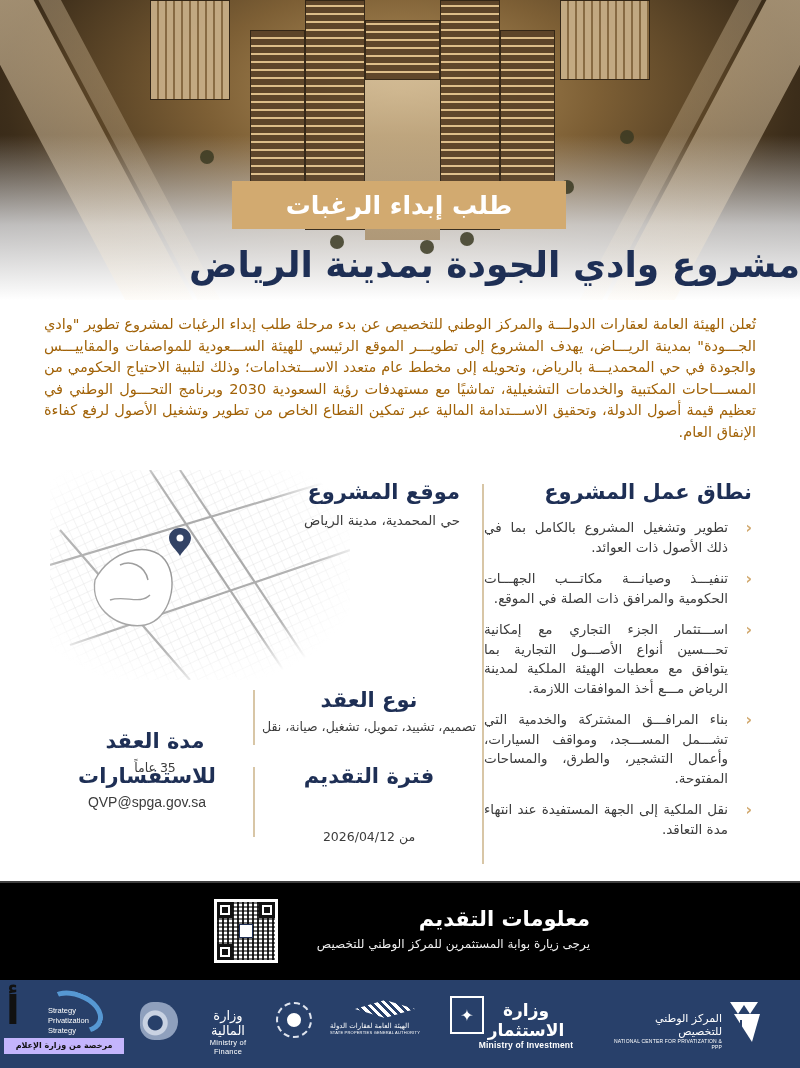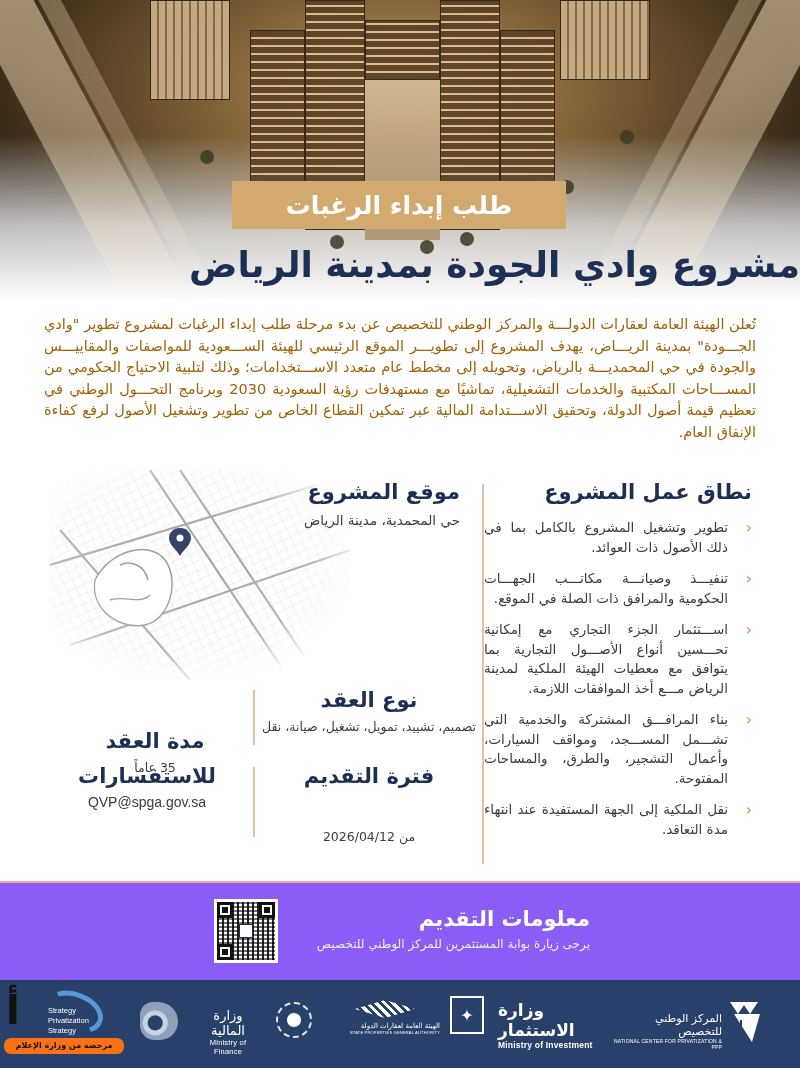--- a/index.html
+++ b/index.html
@@ -69,21 +69,21 @@
   .cell h3 { color: #1e2f55; font-size: 21px; font-weight: bold; margin-bottom: 6px; }
   .cell p { font-size: 12.5px; color: #3c3c3c; line-height: 17px; }
   .c-type { left: 258px; top: 688px; width: 222px; }
   .c-dur { left: 60px; top: 688px; width: 190px; margin-top: 41px; }
   .c-period { left: 258px; top: 764px; width: 222px; }
   .c-inq { left: 52px; top: 764px; width: 190px; }
   .c-inq p { direction: ltr; font-family: "Liberation Sans", sans-serif; font-size: 14px; }
   .c-period p { direction: rtl; margin-top: 40px; }
 
   
-  .apply { position: absolute; left: 0; top: 881px; width: 800px; height: 99px; background: #8b5cf6; border-top: 2px solid #fca5a5; }
+  .apply { position: absolute; left: 0; top: 881px; width: 800px; height: 99px; background: #000000; border-top: 2px solid #404040; }
   .qr { position: absolute; left: 214px; top: 16px; width: 64px; height: 64px; background: #fff; padding: 3px; }
   .qr-inner { width: 100%; height: 100%; position: relative;
     background:
       repeating-linear-gradient(90deg, rgba(0,0,0,.85) 0 2px, transparent 2px 5px),
       repeating-linear-gradient(0deg, rgba(0,0,0,.55) 0 2px, transparent 2px 4px);
   }
   .qr-finder { position: absolute; width: 16px; height: 16px; border: 3px solid #111; background: #fff; }
   .qr-finder::after { content: ""; position: absolute; left: 2px; top: 2px; width: 6px; height: 6px; background: #111; }
   .qr-finder.tl { left: 0; top: 0; } .qr-finder.tr { right: 0; top: 0; } .qr-finder.bl { left: 0; bottom: 0; }
   .qr-logo { position: absolute; left: 22px; top: 22px; width: 14px; height: 14px; background: #fff; border: 1px solid #1e2f55; }
@@ -100,44 +100,44 @@
   .logo .en { font-size: 7.5px; font-family: "Liberation Sans", sans-serif; letter-spacing: .2px; }
 
   .lg-ncp { left: 612px; top: 20px; width: 150px; height: 44px; }
   .lg-ncp .mark { position: absolute; right: 0; top: 0; width: 36px; height: 44px; }
   .lg-ncp .txt { position: absolute; right: 40px; top: 12px; text-align: right; }
   .lg-ncp .ar { font-size: 11px; font-weight: normal; }
   .lg-ncp .en { font-size: 5px; }
 
   .lg-moi { left: 450px; top: 16px; width: 140px; height: 52px; }
   .lg-moi .box { position: absolute; left: 0; top: 0; width: 34px; height: 38px; border: 2px solid #fff; display: flex; align-items: center; justify-content: center; font-size: 16px; }
-  .lg-moi .txt { position: absolute; left: 48px; top: 4px; text-align: left; width: 96px; }
+  .lg-moi .txt { position: absolute; left: 28px; top: 4px; text-align: center; width: 96px; }
   .lg-moi .ar { font-size: 17px; }
   .lg-moi .en { font-size: 8.5px; font-weight: bold; }
 
-  .lg-spga { left: 330px; top: 20px; width: 110px; height: 44px; text-align: right; }
+  .lg-spga { left: 330px; top: 20px; width: 110px; height: 44px; text-align: left; }
   .lg-spga .mark { width: 60px; height: 18px; margin: 0 auto 4px; background: repeating-linear-gradient(45deg, #fff 0 3px, transparent 3px 6px); clip-path: polygon(0 50%, 50% 0, 100% 50%, 50% 100%); }
   .lg-spga .ar { font-size: 7px; font-weight: normal; }
   .lg-spga .en { font-size: 4px; }
 
   .lg-mof { left: 196px; top: 18px; width: 116px; height: 48px; }
   .lg-mof .mark { position: absolute; right: 0; top: 4px; width: 36px; height: 36px; border-radius: 50%; border: 2px dashed #dfe4ee; }
   .lg-mof .mark::after { content: ""; position: absolute; left: 9px; top: 9px; width: 14px; height: 14px; border-radius: 50%; background: #fff; }
   .lg-mof .txt { position: absolute; right: 52px; top: 10px; text-align: center; }
   .lg-mof .ar { font-size: 13px; font-weight: normal; }
 
   .lg-nps { left: 44px; top: 20px; width: 134px; height: 44px; }
   .lg-nps .mark { position: absolute; right: 0; top: 2px; width: 38px; height: 38px; border-radius: 40% 60% 55% 45%; background: radial-gradient(circle at 40% 55%, #28406a 0 7px, #c9d2e2 8px 12px, #8fa0bd 13px 20px); }
   .lg-nps .txt { position: absolute; left: 4px; top: 6px; font-size: 7.5px; line-height: 10px; font-family: "Liberation Sans", sans-serif; }
 
   
   .wm { position: absolute; left: 4px; top: 988px; width: 120px; height: 70px; }
   .wm .glyph { position: absolute; left: 2px; top: 0; font-size: 40px; color: #111; font-weight: bold; line-height: 44px; }
   .wm .swoosh { position: absolute; left: 40px; top: 4px; width: 60px; height: 40px; border: 5px solid #5fa8e6; border-radius: 50%; border-left-color: transparent; border-bottom-color: transparent; transform: rotate(20deg); opacity: .85; }
-  .wm .label { position: absolute; left: 0; top: 50px; width: 120px; height: 16px; background: #f97316; color: #111; font-size: 8px; direction: rtl; text-align: center; line-height: 16px; font-weight: bold; border-radius: 7px; }
+  .wm .label { position: absolute; left: 0; top: 50px; width: 120px; height: 16px; background: #c4b5fd; color: #111; font-size: 8px; direction: rtl; text-align: center; line-height: 16px; font-weight: bold; }
 </style>
 </head>
 <body>
 
 <div class="hero">
   <div class="street l1"></div>
   <div class="street l2"></div>
   <div class="street r1"></div>
   <div class="street r2"></div>
   <div class="bldg b6"></div>

